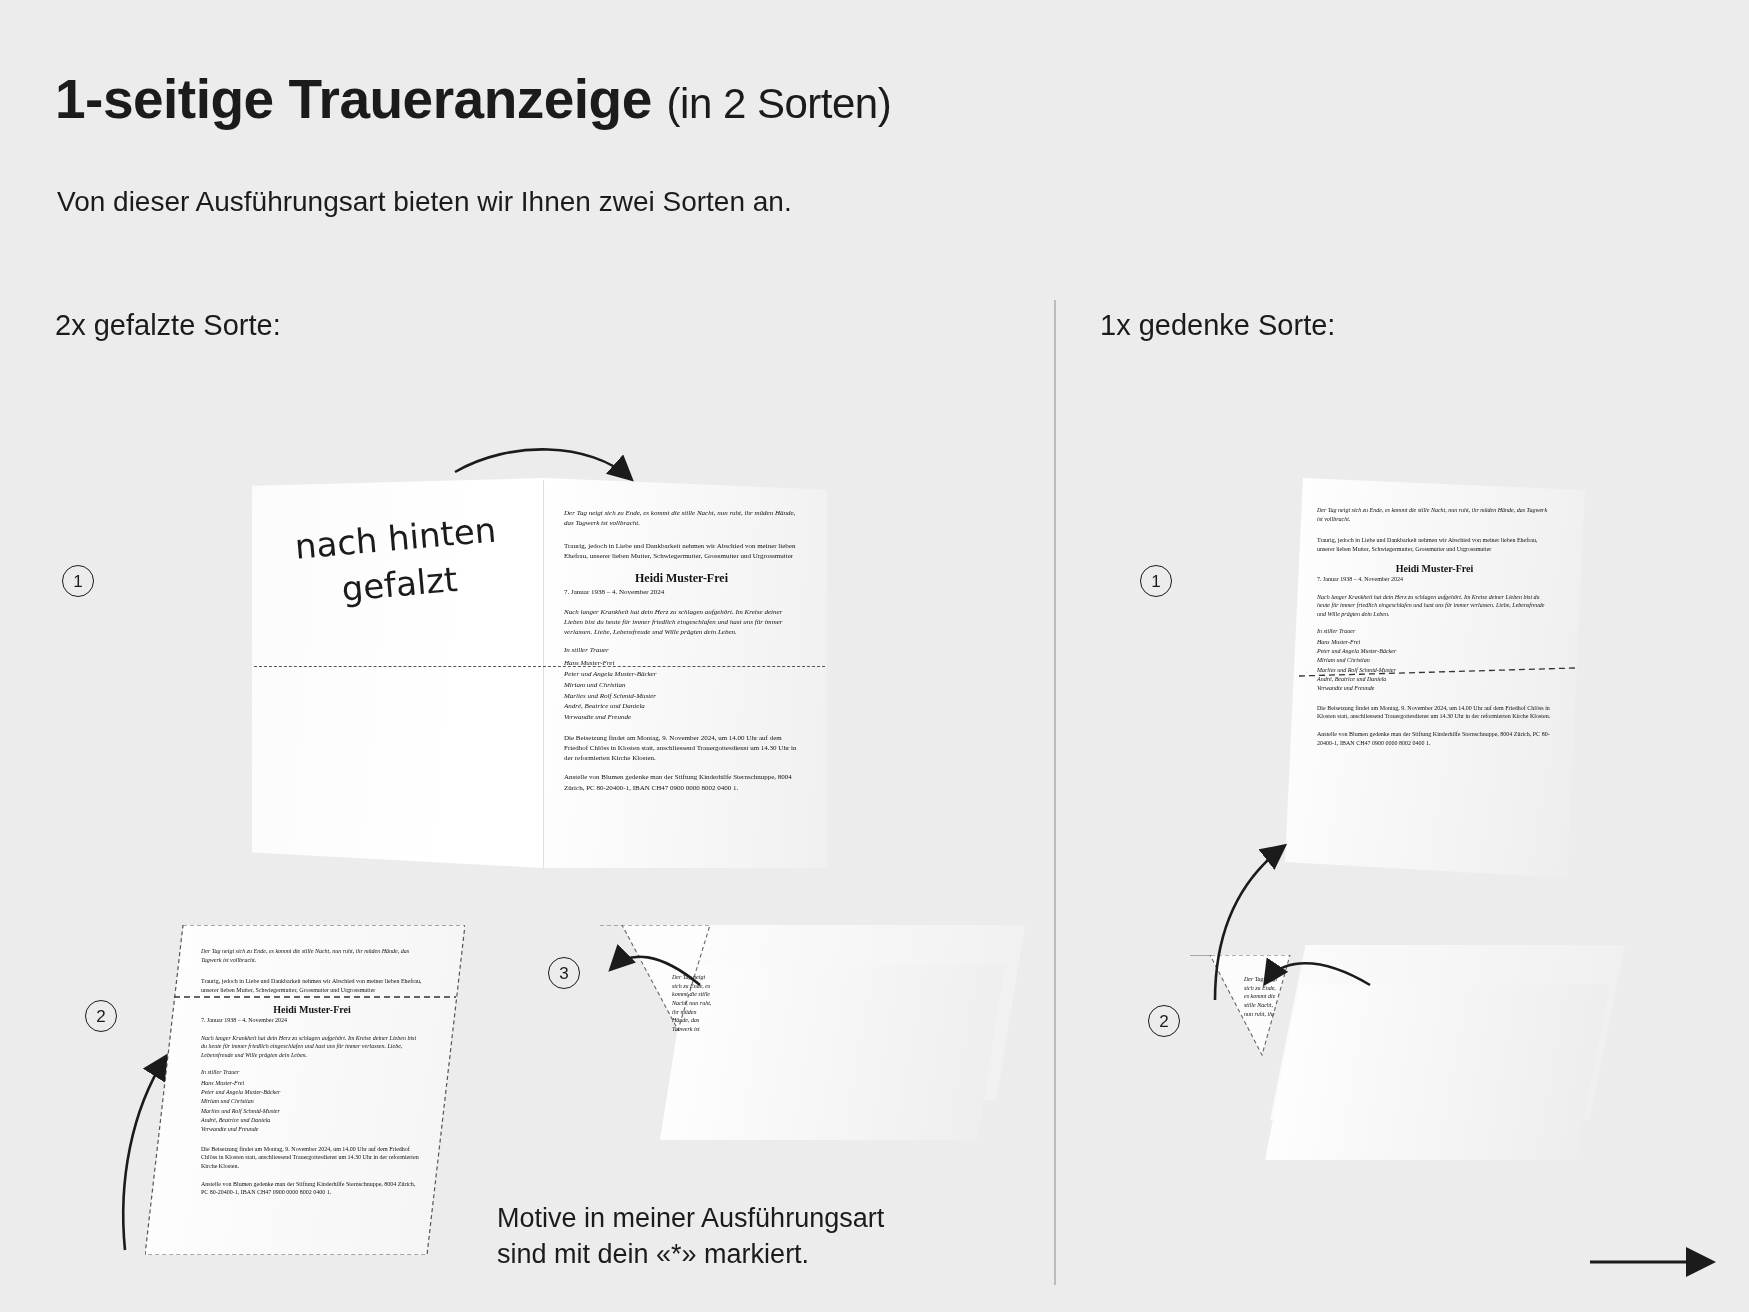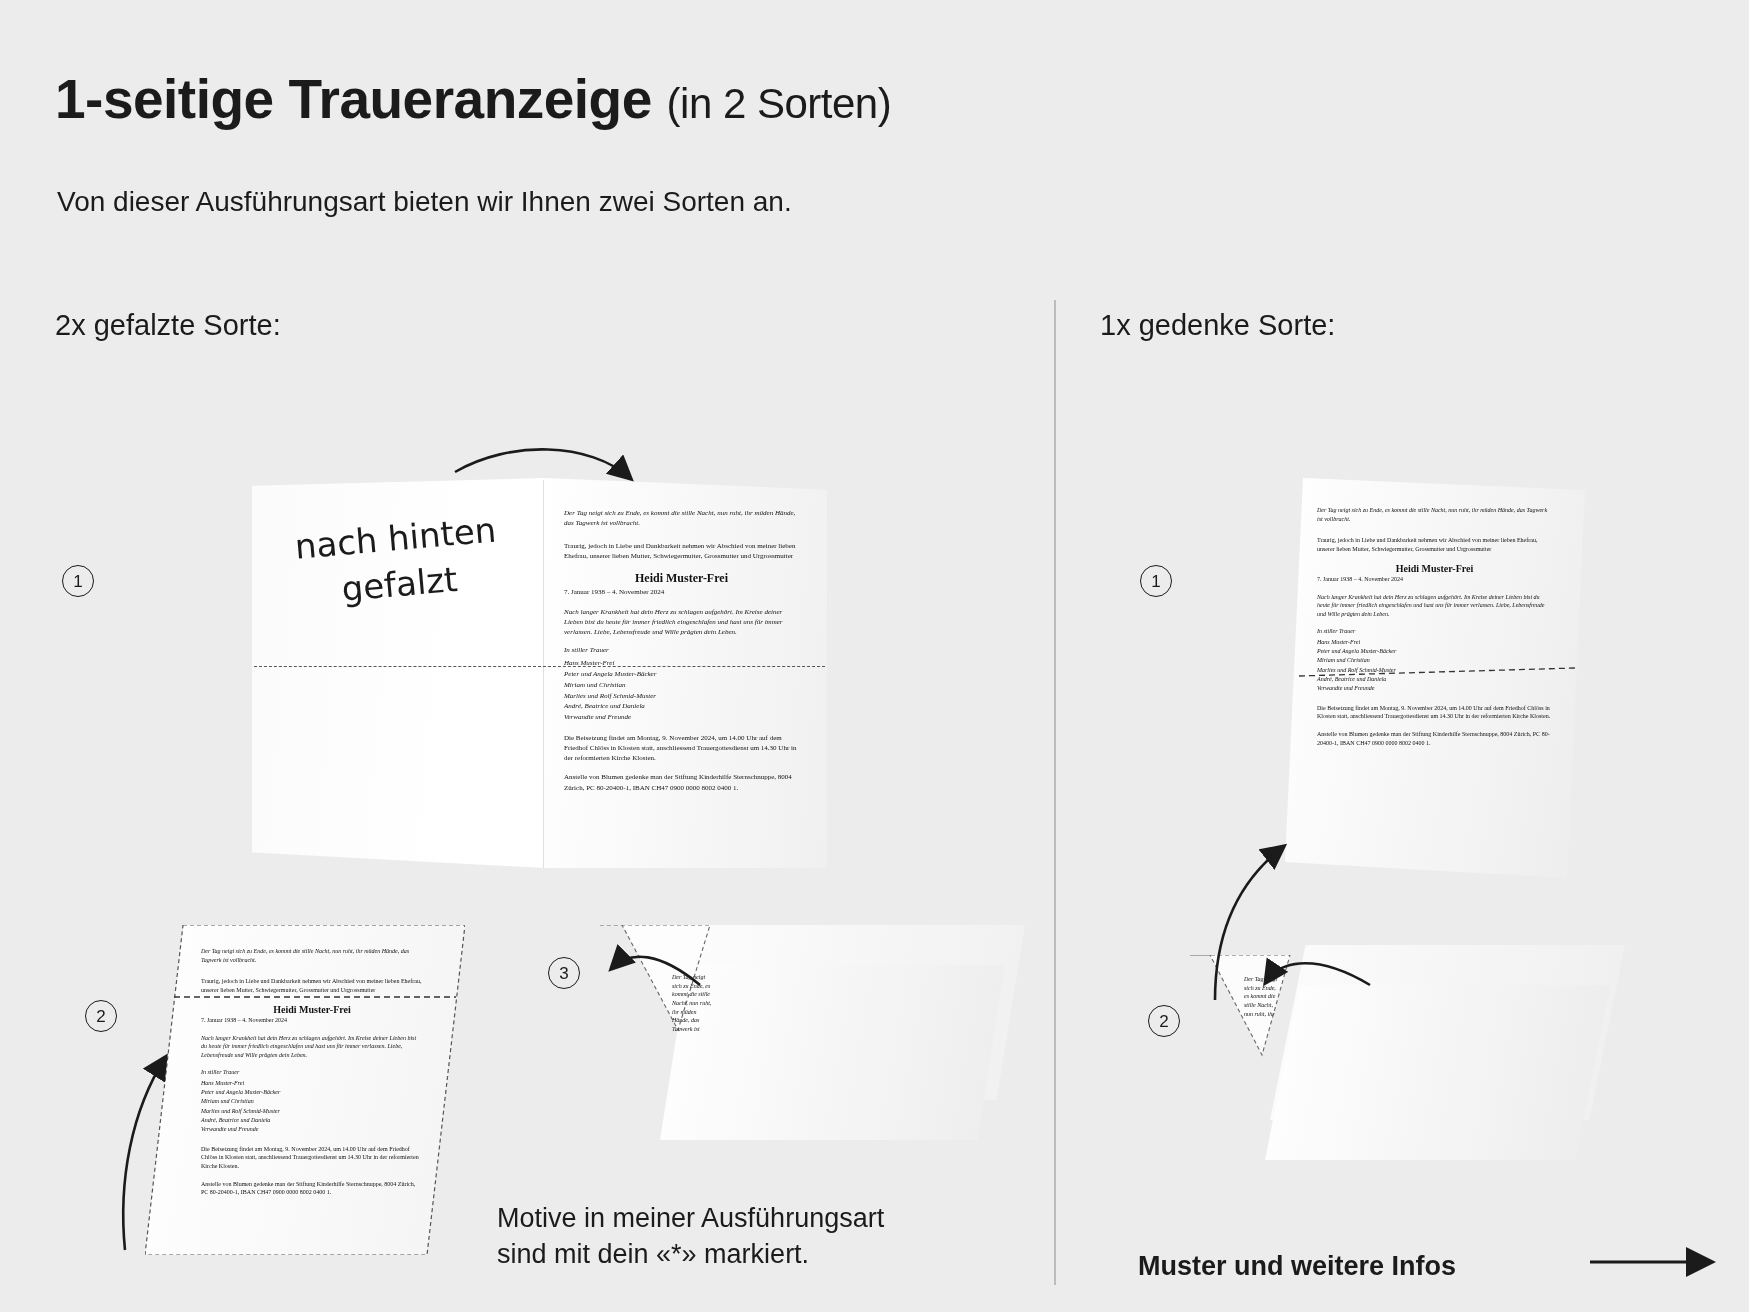--- a/index.html
+++ b/index.html
@@ -261,21 +261,20 @@
     </div>
     <div class="obit small" style="left:14px;top:30px;width:36px;overflow:hidden;height:42px;">
       <div class="poem">Der Tag neigt sich zu Ende, es kommt die stille Nacht, nun ruht, ihr müden Hände, das Tagwerk ist vollbracht.</div>
     </div>
   </div>
 
   <div class="caption" id="cap-left">
     <div>Motive in meiner Ausführungsart</div>
     <div>sind mit dein «*» markiert.</div>
   </div>
-  <div class="caption" id="cap-right">Muster und weitere Infos</div>
 
   <svg class="overlay" viewBox="0 0 1749 1312">
     <defs>
       <marker id="ah" markerWidth="11" markerHeight="11" refX="8" refY="5" orient="auto">
         <path d="M0,0 L10,5 L0,10 z" fill="#1b1b1b"></path>
       </marker>
     </defs>
 
     <path d="M455,472 C510,440 590,442 630,478" fill="none" stroke="#1b1b1b" stroke-width="2.6" marker-end="url(#ah)"></path>
 

